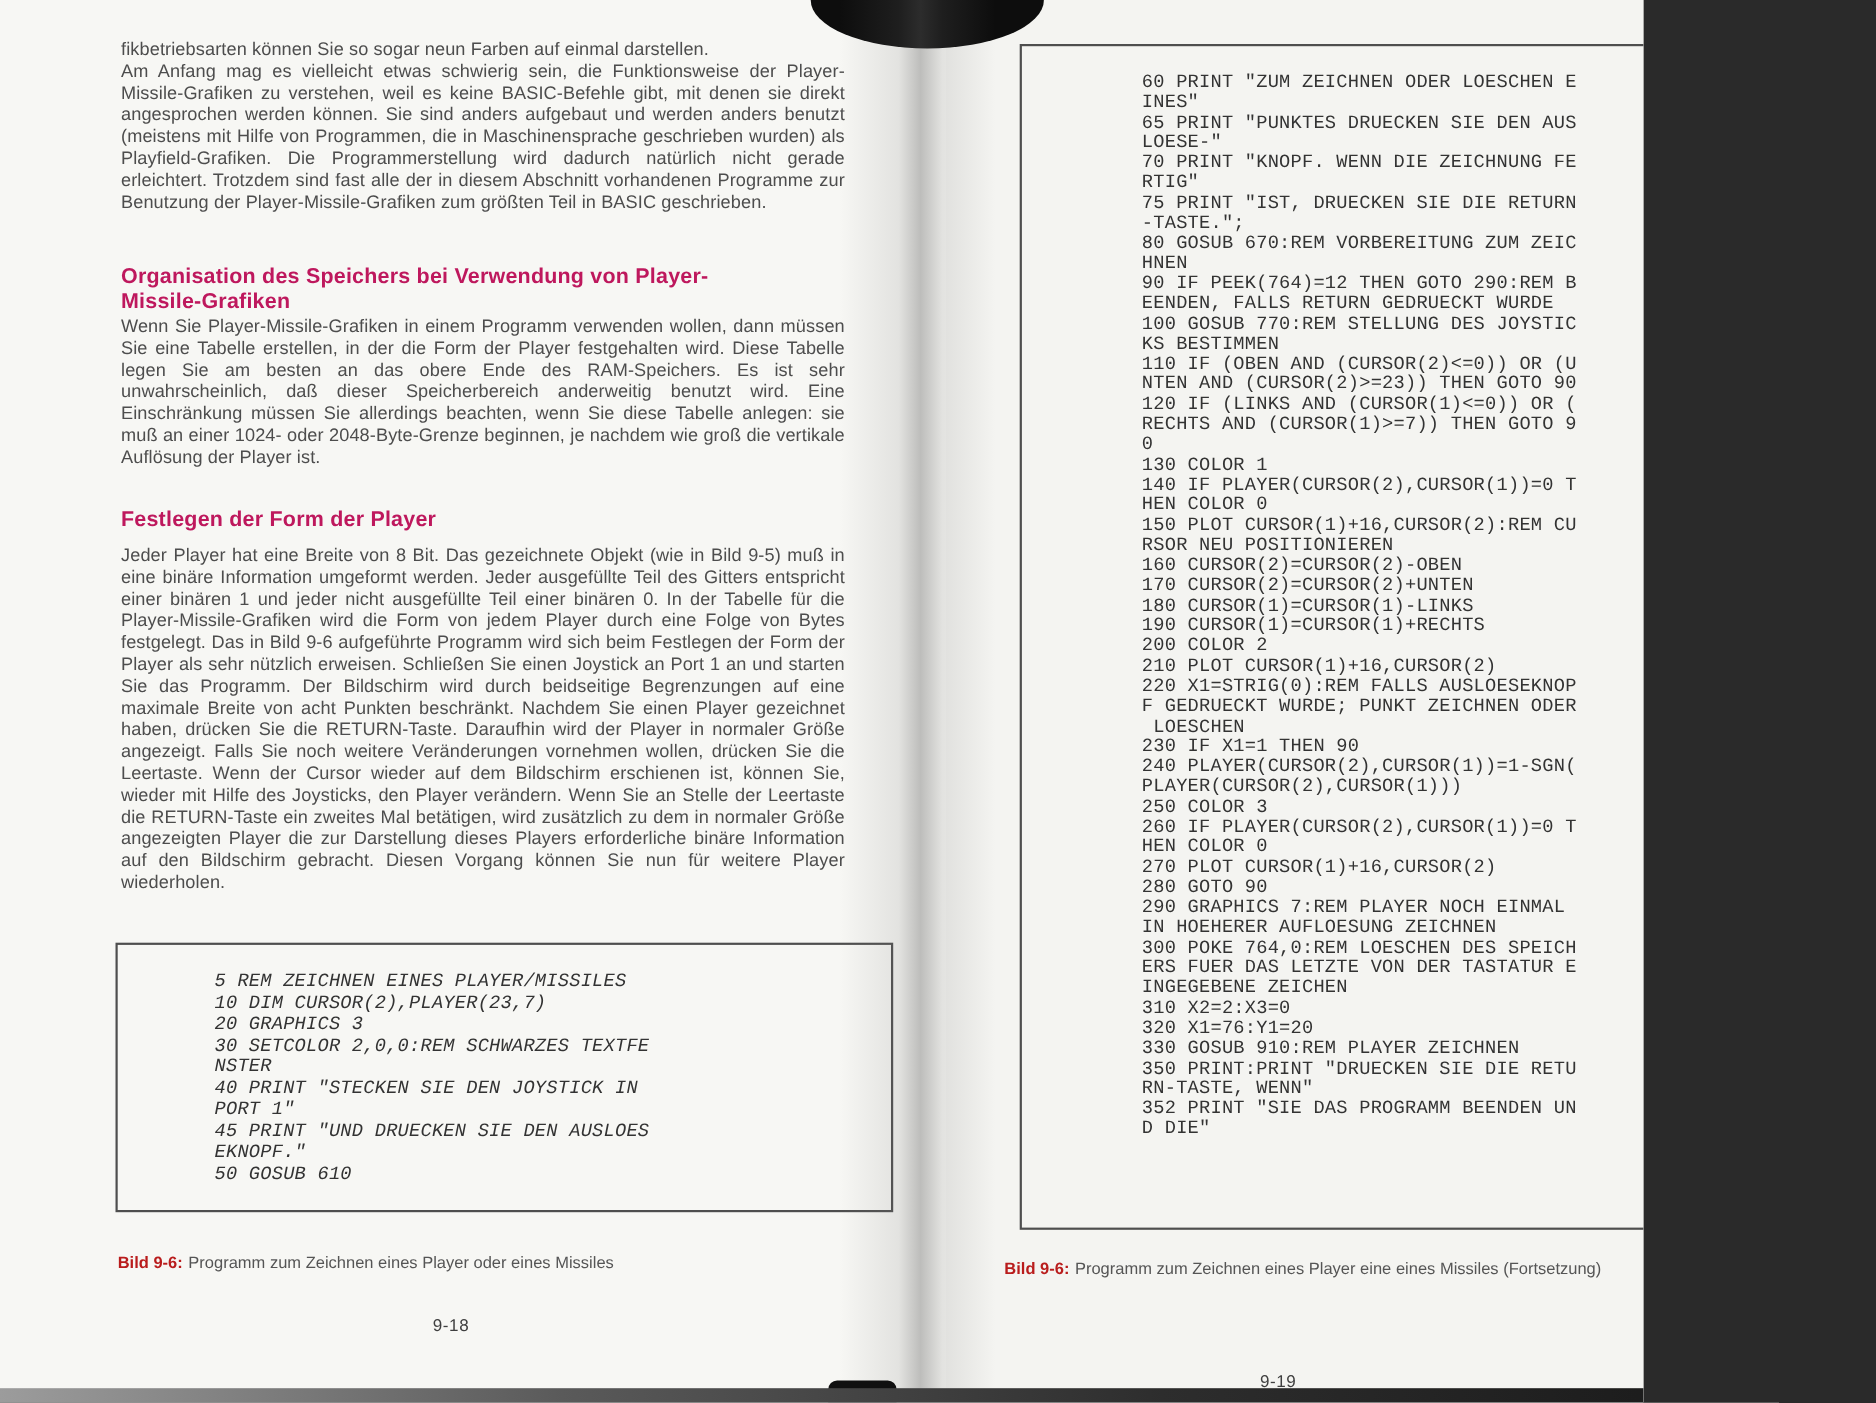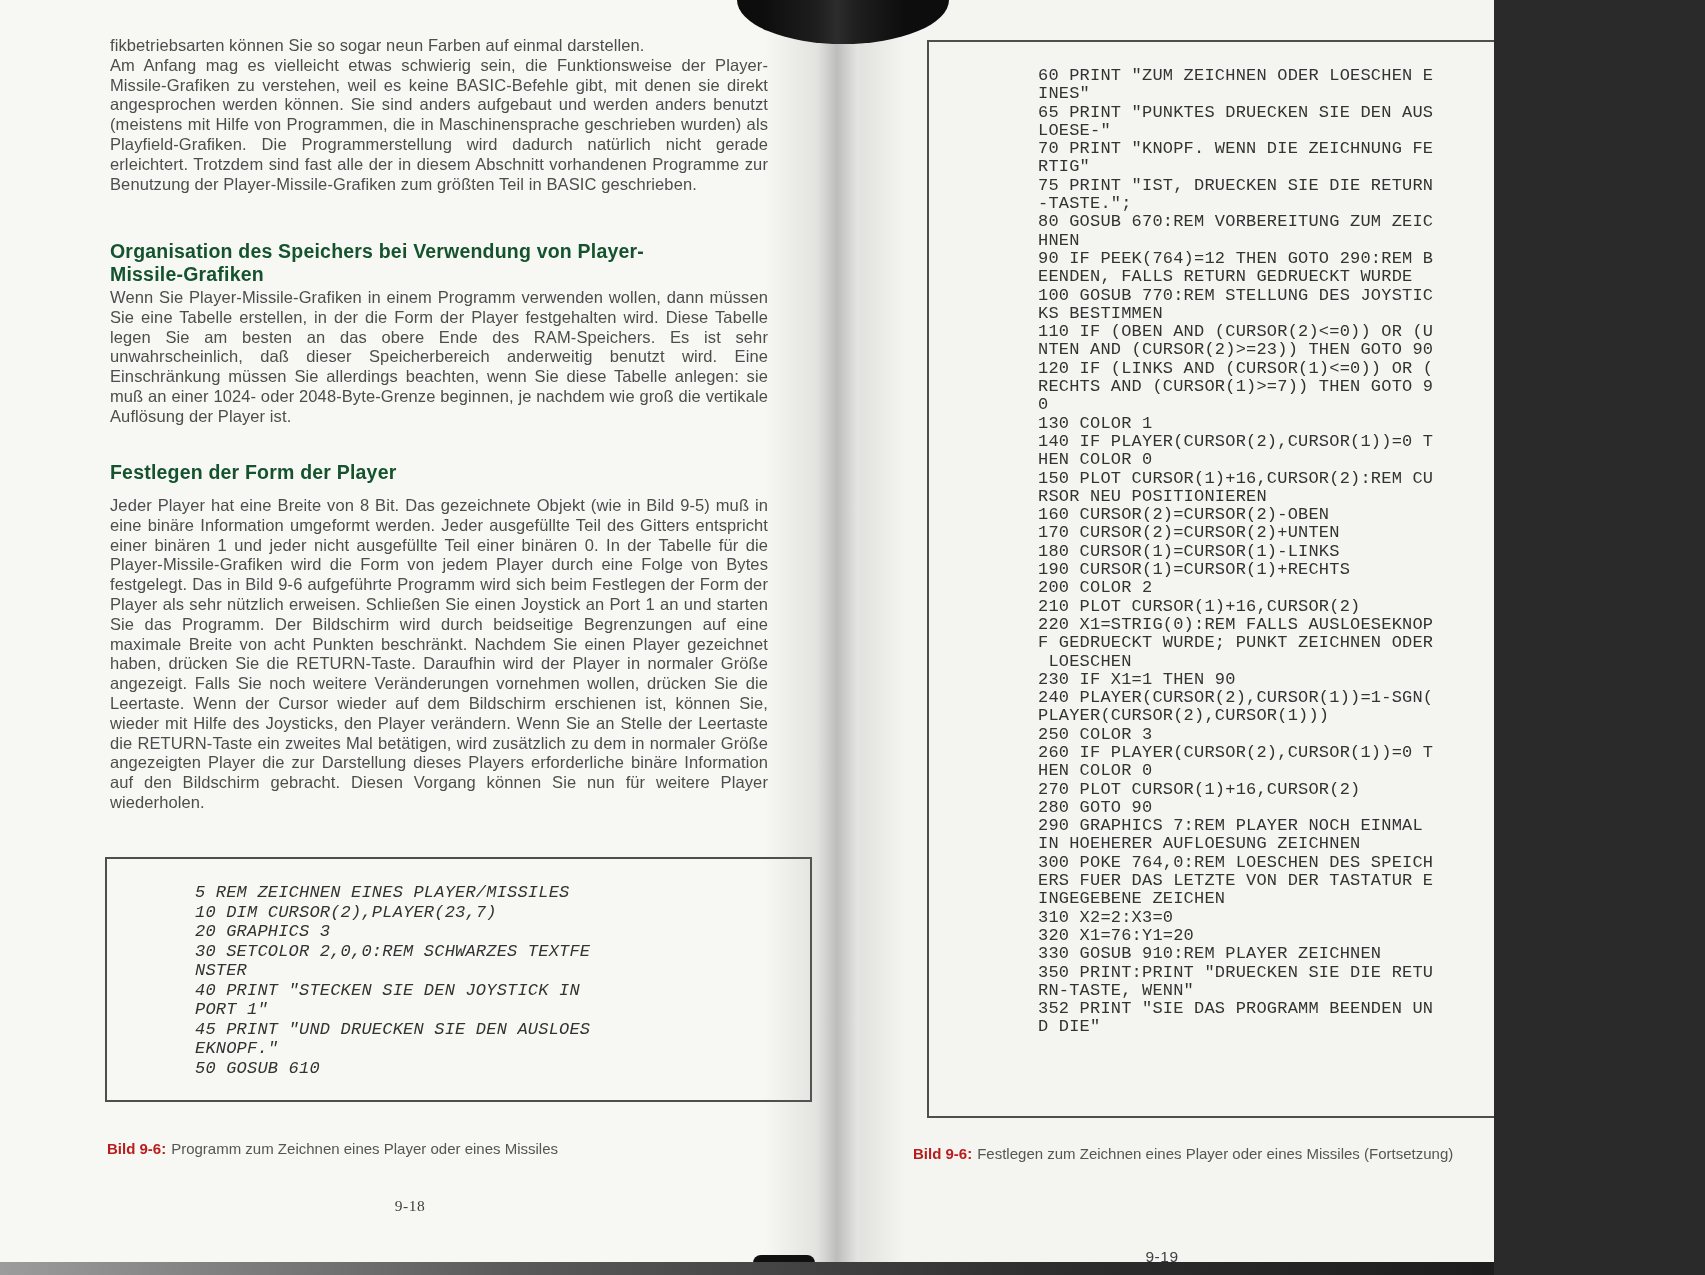--- a/index.html
+++ b/index.html
@@ -19,21 +19,21 @@
   
   .bodytext{
     width:658px;
     font-size:16.5px;line-height:19.8px;
     text-align:justify;
     color:#4d4d4d;
     letter-spacing:0.1px;
   }
   .bodytext p{margin:0;}
   .section-heading{
-    font-size:19.5px;line-height:23px;font-weight:bold;color:#14532d;
+    font-size:19.5px;line-height:23px;font-weight:bold;color:#be185d;
     letter-spacing:0.2px;
   }
 
   
   .code-box{
     border:2px solid #4e4e4e;
     background:transparent;
     box-sizing:border-box;
   }
   .code-box pre{
@@ -108,21 +108,21 @@
 PORT 1"
 45 PRINT "UND DRUECKEN SIE DEN AUSLOES
 EKNOPF."
 50 GOSUB 610</pre>
     </div>
 
     <div class="abs figure-caption" style="left:107px;top:1140px;">
       <span class="cap-label">Bild 9-6:</span><span class="cap-text">Programm zum Zeichnen eines Player oder eines Missiles</span>
     </div>
 
-    <div class="abs page-number" style="left:110px;top:1197px;width:600px;font-family:Liberation Serif, serif;">9-18</div>
+    <div class="abs page-number" style="left:110px;top:1197px;width:600px;">9-18</div>
   </div>
 
   <div class="page page-right">
 
     <div class="abs code-box code-right" style="left:67px;top:40px;width:700px;height:1078px;">
       <pre>60 PRINT "ZUM ZEICHNEN ODER LOESCHEN E
 INES"
 65 PRINT "PUNKTES DRUECKEN SIE DEN AUS
 LOESE-"
 70 PRINT "KNOPF. WENN DIE ZEICHNUNG FE
@@ -170,21 +170,21 @@
 310 X2=2:X3=0
 320 X1=76:Y1=20
 330 GOSUB 910:REM PLAYER ZEICHNEN
 350 PRINT:PRINT "DRUECKEN SIE DIE RETU
 RN-TASTE, WENN"
 352 PRINT "SIE DAS PROGRAMM BEENDEN UN
 D DIE"</pre>
     </div>
 
     <div class="abs figure-caption" style="left:53px;top:1145px;">
-      <span class="cap-label">Bild 9-6:</span><span class="cap-text">Festlegen zum Zeichnen eines Player oder eines Missiles (Fortsetzung)</span>
+      <span class="cap-label">Bild 9-6:</span><span class="cap-text">Programm zum Zeichnen eines Player eine eines Missiles (Fortsetzung)</span>
     </div>
 
     <div class="abs page-number" style="left:67px;top:1248px;width:470px;">9-19</div>
   </div>
 
   <div class="abs spine-top-gap"></div>
   <div class="abs spine-shadow"></div>
   <div class="abs bottom-gutter-blob"></div>
   <div class="abs bottom-edge"></div>
 

